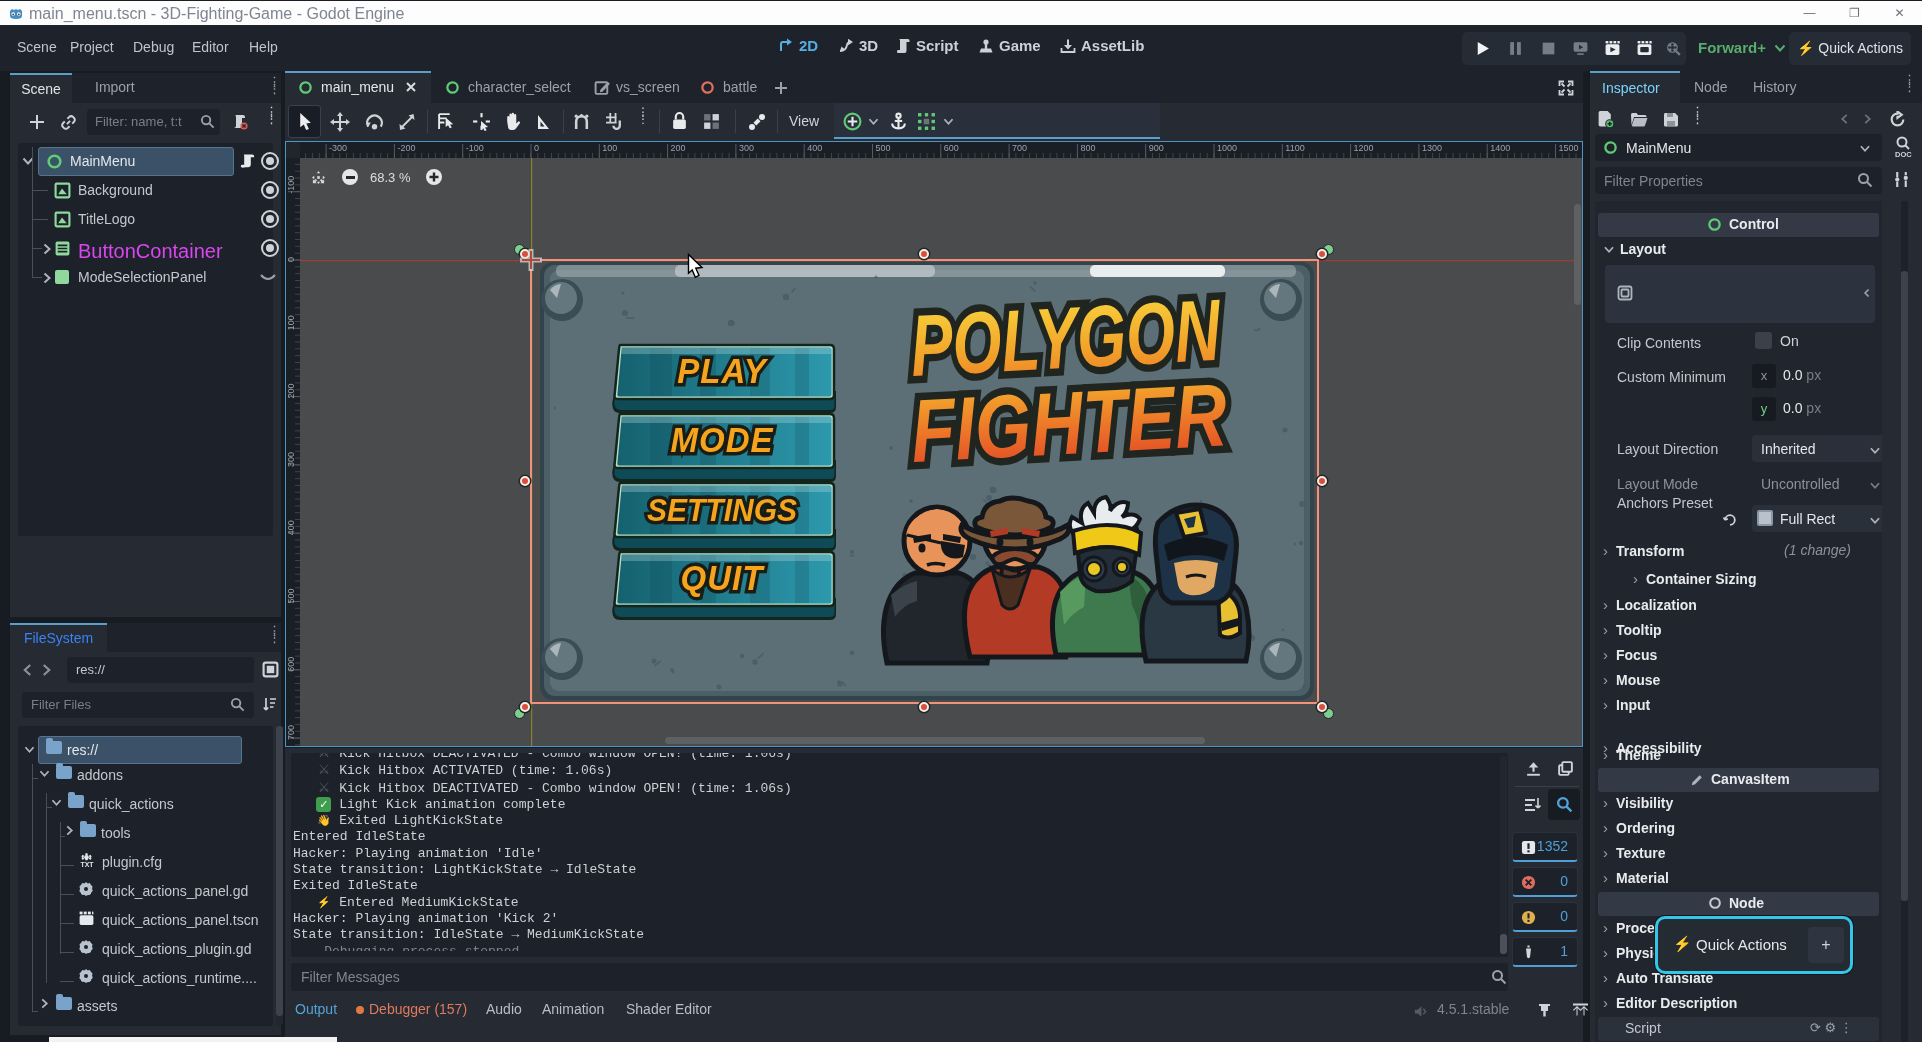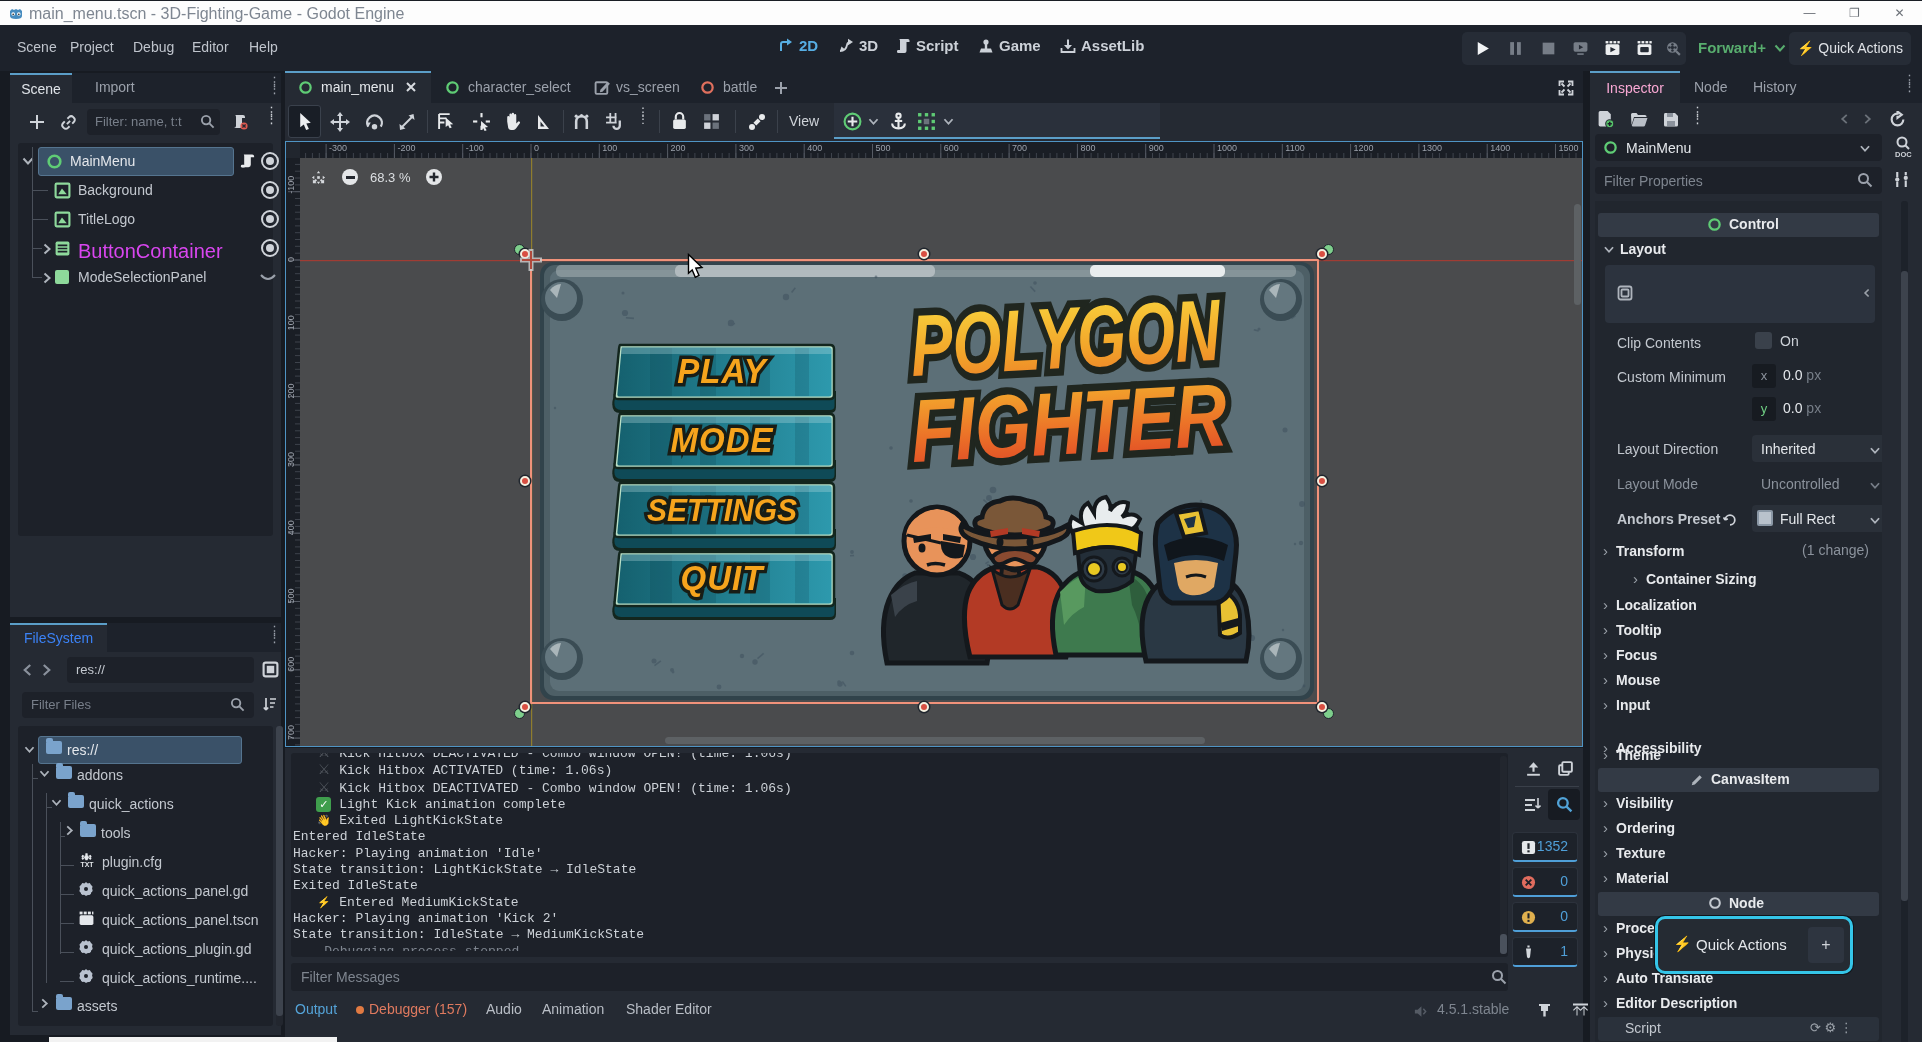--- a/index.html
+++ b/index.html
@@ -942,21 +942,21 @@
       <g fill="#cfd3d9">
         <rect x="1" y="1.5" width="15" height="2"></rect>
         <path d="M4.5 13.5 L4.5 6 L1.8 8.7 L1 8 L5 4 L9 8 L8.2 8.7 L5.5 6 L5.5 13.5 Z"></path>
         <path d="M11.5 13.5 L11.5 6 L8.8 8.7 L8 8 L12 4 L16 8 L15.2 8.7 L12.5 6 L12.5 13.5 Z"></path>
       </g>
     </svg>
 </div>
 
 <div id="inspector">
 
-  <div class="abs" style="left:0;top:0;width:90px;height:32px;background:#252a33;border-top:2px solid #5b9ec8;color:#f9a8d4;font-size:14px;text-align:center;line-height:30px;">Inspector</div>
+  <div class="abs" style="left:0;top:0;width:90px;height:32px;background:#252a33;border-top:2px solid #5b9ec8;color:#7dd3fc;font-size:14px;line-height:30px;padding-left:12px;">Inspector</div>
   <div class="abs" style="left:90px;top:0;width:242px;height:32px;background:#1d222b;"></div>
   <div class="abs tabtxt" style="left:104px;top:8px;">Node</div>
   <div class="abs tabtxt" style="left:163px;top:8px;">History</div>
   <div class="abs" style="left:313px;top:5px;color:#9ba1ab;font-size:13px;line-height:7px;">⋮<br>⋮</div>
 
   <svg class="abs" style="left:7px;top:39px" width="17" height="18" viewBox="0 0 16 17">
       <path fill="#cfd3d9" d="M3 1 L10 1 L13 4 L13 14 Q13 15.5 11.5 15.5 L3 15.5 Q1.5 15.5 1.5 14 L1.5 2.5 Q1.5 1 3 1 Z"></path>
       <circle cx="12" cy="13" r="3.8" fill="#57c46a" stroke="#252a33" stroke-width="1"></circle>
       <path stroke="#1d2129" stroke-width="1.5" d="M12 11 L12 15 M10 13 L14 13"></path>
     </svg>
@@ -1038,31 +1038,31 @@
     <div class="abs" style="left:157px;top:234px;width:140px;height:27px;background:#2a3039;border-radius:4px;"></div>
     <div class="abs" style="left:166px;top:240px;font-size:14px;color:#e4e7eb;">Inherited</div>
     <svg class="abs" style="left:274px;top:245px" width="12" height="9" viewBox="0 0 12 10">
         <path fill="none" stroke="#aeb4bc" stroke-width="2" d="M1.5 2.5 L6 7.5 L10.5 2.5"></path>
       </svg>
     <div class="proplabel" style="left:22px;top:275px;color:#8b929c;">Layout Mode</div>
     <div class="abs" style="left:166px;top:275px;font-size:14px;color:#8b929c;">Uncontrolled</div>
     <svg class="abs" style="left:274px;top:280px" width="12" height="9" viewBox="0 0 12 10">
         <path fill="none" stroke="#767d87" stroke-width="2" d="M1.5 2.5 L6 7.5 L10.5 2.5"></path>
       </svg>
-    <div class="proplabel" style="left:22px;top:310px;font-weight:bold;">Anchors Preset</div>
+    <div class="proplabel" style="left:22px;top:294px;">Anchors Preset</div>
     <svg class="abs" style="left:128px;top:312px" width="14" height="14" viewBox="0 0 16 16">
         <path fill="none" stroke="#cfd3d9" stroke-width="2" d="M2.5 8 A5.5 5.5 0 1 1 8 13.5 M2.5 8 L0.5 5 M2.5 8 L5.5 6.5"></path>
       </svg>
     <div class="abs" style="left:157px;top:304px;width:140px;height:27px;background:#2a3039;border-radius:4px;"></div>
     <div class="abs" style="left:162px;top:309px;width:16px;height:16px;background:#b9c2cc;border:2px solid #8a97a5;border-radius:2px;"></div>
     <div class="abs" style="left:185px;top:310px;font-size:14px;color:#e4e7eb;">Full Rect</div>
     <svg class="abs" style="left:274px;top:315px" width="12" height="9" viewBox="0 0 12 10">
         <path fill="none" stroke="#aeb4bc" stroke-width="2" d="M1.5 2.5 L6 7.5 L10.5 2.5"></path>
       </svg>
-    <div class="secrow" style="top:341px;"><span class="chev">›</span><b style="color:#e8eaed;">Transform</b><span style="position:absolute;right:10px;color:#8b929c;font-weight:normal;">(1 change)</span></div>
+    <div class="secrow" style="top:341px;"><span class="chev">›</span><b style="color:#e8eaed;">Transform</b><span style="position:absolute;right:28px;color:#8b929c;font-weight:normal;font-style:italic;">(1 change)</span></div>
     <div class="secrow" style="top:369px;padding-left:30px;"><span class="chev">›</span><b style="color:#e8eaed;">Container Sizing</b></div>
     <div class="secrow" style="top:395px;"><span class="chev">›</span><b style="color:#e8eaed;">Localization</b></div>
     <div class="secrow" style="top:420px;"><span class="chev">›</span><b style="color:#e8eaed;">Tooltip</b></div>
     <div class="secrow" style="top:445px;"><span class="chev">›</span><b style="color:#e8eaed;">Focus</b></div>
     <div class="secrow" style="top:470px;"><span class="chev">›</span><b style="color:#e8eaed;">Mouse</b></div>
     <div class="secrow" style="top:495px;"><span class="chev">›</span><b style="color:#e8eaed;">Input</b></div>
     <div class="secrow" style="top:520px;margin-top:18px;"><span class="chev">›</span><b style="color:#e8eaed;">Accessibility</b></div>
     <div class="secrow" style="top:545px;"><span class="chev">›</span><b style="color:#e8eaed;">Theme</b></div>
     <div class="abs" style="left:3px;top:567px;width:281px;height:24px;background:#333a45;border-radius:3px;"></div>
     <svg class="abs" style="left:95px;top:572px" width="14" height="14" viewBox="0 0 16 16">

